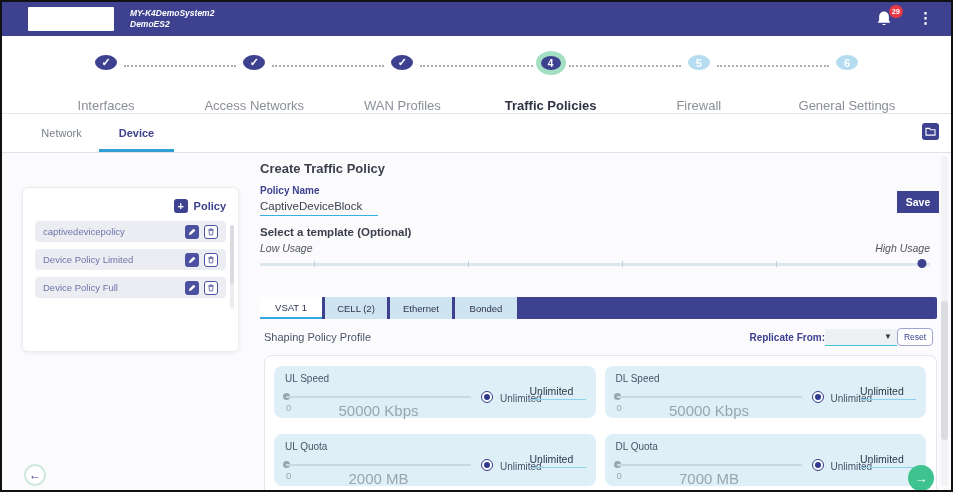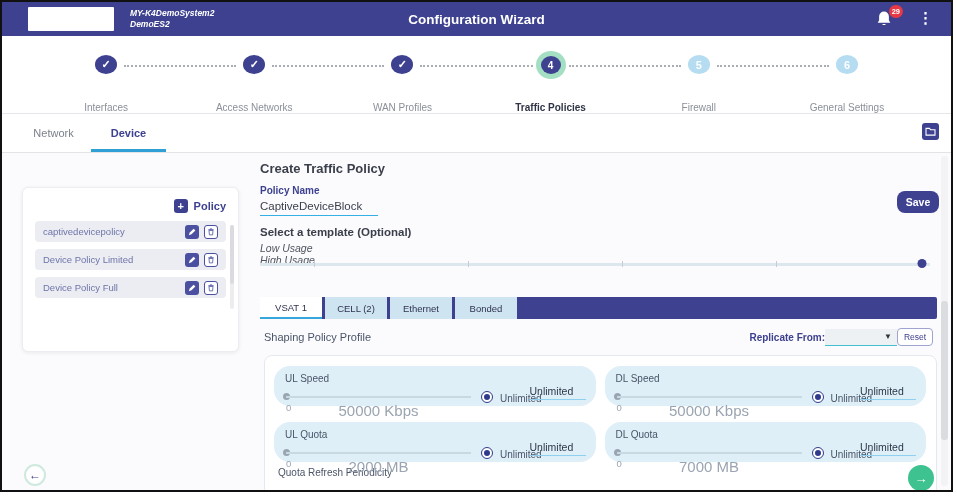--- a/index.html
+++ b/index.html
@@ -27,26 +27,26 @@
              border-bottom:1px solid #e6e6ea; display:flex; padding:0 30px; }
   .step { flex:1; position:relative; display:flex; flex-direction:column; align-items:center; }
   .step + .step::before { content:""; position:absolute; top:29px; left:calc(-50% + 18px);
                           width:calc(100% - 36px); border-top:2px dotted #a8adb6; }
   .step-circle { position:relative; z-index:1; width:22px; height:22px; margin-top:19px;
                  border-radius:50%; background:#3d418f; color:#fff; display:flex;
                  align-items:center; justify-content:center; font-size:11px; font-weight:bold; }
   .step.active .step-circle { width:20px; height:20px; margin-top:20px;
                               box-shadow:0 0 0 5px #a5dfc3; font-size:10px; }
   .step.upcoming .step-circle { background:#b5dcf0; color:#fefefe; }
-  .step-label { margin-top:28px; font-size:10px; color:#8a8f98; }
+  .step-label { margin-top:28px; font-size:13px; color:#8a8f98; }
   .step.active .step-label { color:#2f3446; font-weight:bold; }
 
   
   .view-tabs { position:absolute; top:112px; left:0; right:0; height:39px; background:#fff;
-               border-bottom:1px solid #e3e3e7; display:flex; padding-left:14px; }
+               border-bottom:1px solid #e3e3e7; display:flex; padding-left:22px; }
   .vtab { width:75px; display:flex; align-items:center; justify-content:center;
           font-size:11px; color:#7b808a; cursor:pointer; position:relative; }
   .vtab.active { color:#3d418f; font-weight:bold; }
   .vtab.active::after { content:""; position:absolute; left:0; right:0; bottom:0;
                         border-bottom:3px solid #2f9fd6; }
   .corner-icon { position:absolute; right:12px; top:9px; width:17px; height:17px;
                  background:#3d418f; border-radius:3px; display:flex; align-items:center;
                  justify-content:center; cursor:pointer; }
 
   
@@ -76,27 +76,27 @@
 
   
   .create-heading { position:absolute; left:258px; top:7px; font-size:13px; font-weight:bold;
                     color:#3a3f4b; }
   .policy-name-label { position:absolute; left:258px; top:31px; font-size:10px;
                        font-weight:bold; color:#3d418f; }
   .policy-input { position:absolute; left:258px; top:42px; width:118px; height:20px;
                   border:none; border-bottom:1.5px solid #35b0e5; background:transparent;
                   font-size:11.5px; color:#3a3f4b; font-family:"Liberation Sans",sans-serif; outline:none; }
   .save-btn { position:absolute; left:895px; top:37px; width:42px; height:22px;
-              background:#3d418f; color:#fff; border:none; border-radius:8px; font-size:10.5px;
+              background:#3d418f; color:#fff; border:none; border-radius:0; font-size:10.5px;
               font-weight:bold; cursor:pointer; font-family:"Liberation Sans",sans-serif; }
 
   .template-heading { position:absolute; left:258px; top:72px; font-size:11.5px;
                       font-weight:bold; color:#3a3f4b; }
   .usage-row { position:absolute; left:258px; width:670px; top:88px; display:flex;
-               justify-content:space-between; font-size:10.5px; font-style:italic; color:#4f545e;flex-direction:column; }
+               justify-content:space-between; font-size:10.5px; font-style:italic; color:#4f545e; }
   .tslider { position:absolute; left:258px; width:670px; top:103px; height:14px; cursor:pointer; }
   .tslider-track { position:absolute; left:0; right:0; top:6px; height:2.5px; background:#dde7ee; }
   .tslider-tick { position:absolute; top:4px; width:1.5px; height:6px; background:#c2ced8; }
   .tslider-thumb { position:absolute; top:2px; width:9px; height:9px; border-radius:50%;
                    background:#3d418f; transform:translateX(-50%); cursor:grab; }
   .topt-row { position:absolute; left:258px; width:670px; top:116px; height:14px; }
   .topt { position:absolute; transform:translateX(-50%); font-size:10px; color:#7c828c;
           white-space:nowrap; cursor:pointer; }
 
   
@@ -118,22 +118,22 @@
   .reset-btn { width:36px; height:18px; border:1px solid #9fa3cf; border-radius:4px;
                background:#fff; color:#3d418f; font-size:8.5px; cursor:pointer;
                font-family:"Liberation Sans",sans-serif; }
 
   
   .shape-container { position:absolute; left:262px; top:201px; width:673px; height:160px;
                      background:#fff; border:1px solid #e4e9ef; border-radius:8px;
                      padding:10px 9px; }
   .shape-row { display:flex; gap:9px; }
   .shape-row + .shape-row { margin-top:16px; }
-  .spanel { position:relative; width:calc(50% - 5px); height:40px; background:#deeff8;
-            border-radius:16px; }
+  .spanel { position:relative; width:calc(50% - 5px); height:52px; background:#deeff8;
+            border-radius:8px; }
   .p-label { position:absolute; left:11px; top:7px; font-size:10px; color:#4a5568; }
   .p-knob { position:absolute; left:9px; top:27px; width:7px; height:7px; border-radius:50%;
             background:#9aa5b1; cursor:grab; }
   .p-track { position:absolute; left:12px; top:30px; width:185px; height:1.5px;
              background:#c9d9e4; cursor:pointer; }
   .p-min { position:absolute; left:12px; top:36px; font-size:9.5px; color:#9aa5b1; }
   .p-max { position:absolute; left:12px; top:36px; width:185px; text-align:center;
            font-size:15px; color:#9aa5b1; }
   .p-radio { position:absolute; left:207px; top:25px; width:12px; height:12px;
              border-radius:50%; border:1.5px solid #303a8c; background:#fff; cursor:pointer; }
@@ -160,21 +160,20 @@
 <body>
 
 <div class="frame">
 
   <div class="topbar">
     <div class="logo-box"></div>
     <div class="system-info">
       <div>MY-K4DemoSystem2</div>
       <div>DemoES2</div>
     </div>
-    <div class="topbar-title">Configuration Wizard</div>
     <div class="bell-wrap">
       <span>
         <svg width="18" height="18" viewBox="0 0 14 14">
             <path d="M7 1.2a3.8 3.8 0 0 0-3.8 3.8v3L2.1 10h9.8l-1.1-2V5A3.8 3.8 0 0 0 7 1.2z" fill="#fff"></path>
             <path d="M5.6 10.8a1.5 1.5 0 0 0 2.8 0z" fill="#fff"></path>
           </svg>
       </span>
       <span class="badge">29</span>
     </div>
     <div class="kebab">⋮</div>

